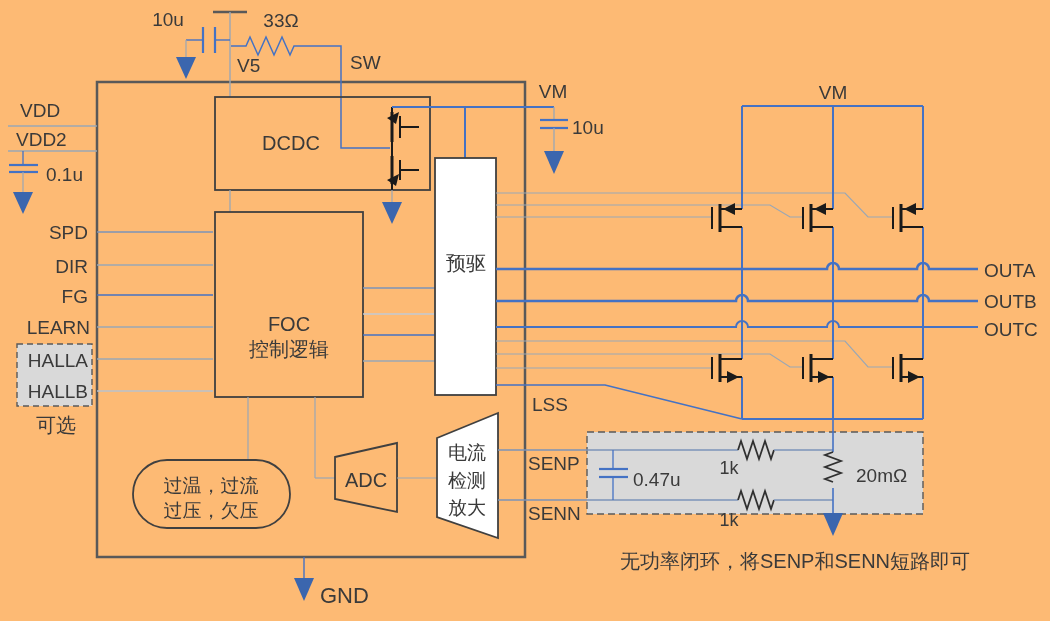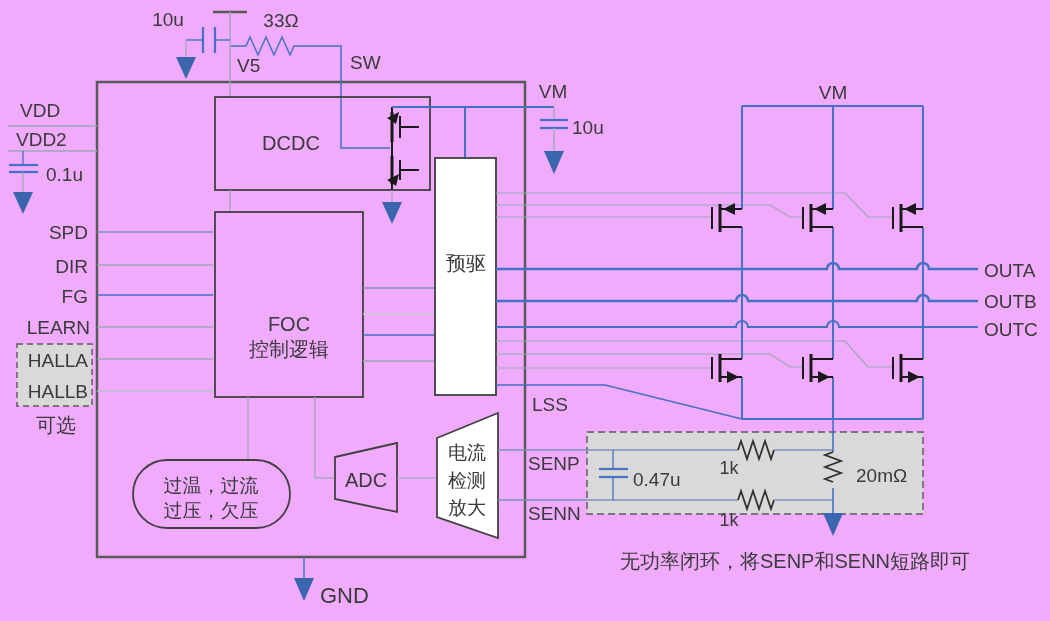--- a/index.html
+++ b/index.html
@@ -1,16 +1,16 @@
 <!DOCTYPE html>
 <html><head>
 <meta charset="utf-8">
 <style>
   html,body{margin:0;padding:0;background:#ffffff;}
-  .stage{position:relative;width:1050px;height:621px;background:#f0abfc;overflow:hidden;
+  .stage{position:relative;width:1050px;height:621px;background:#fdba74;overflow:hidden;
          font-family:"Liberation Sans", sans-serif;}
   svg{position:absolute;left:0;top:0;}
   text{fill:#3a3a3a;}
   .lbl{font-size:19px;}
   .lbl-sm{font-size:18px;}
   .blk{font-size:20px;}
   .cap{font-size:20px;}
 </style>
 </head>
 <body>

